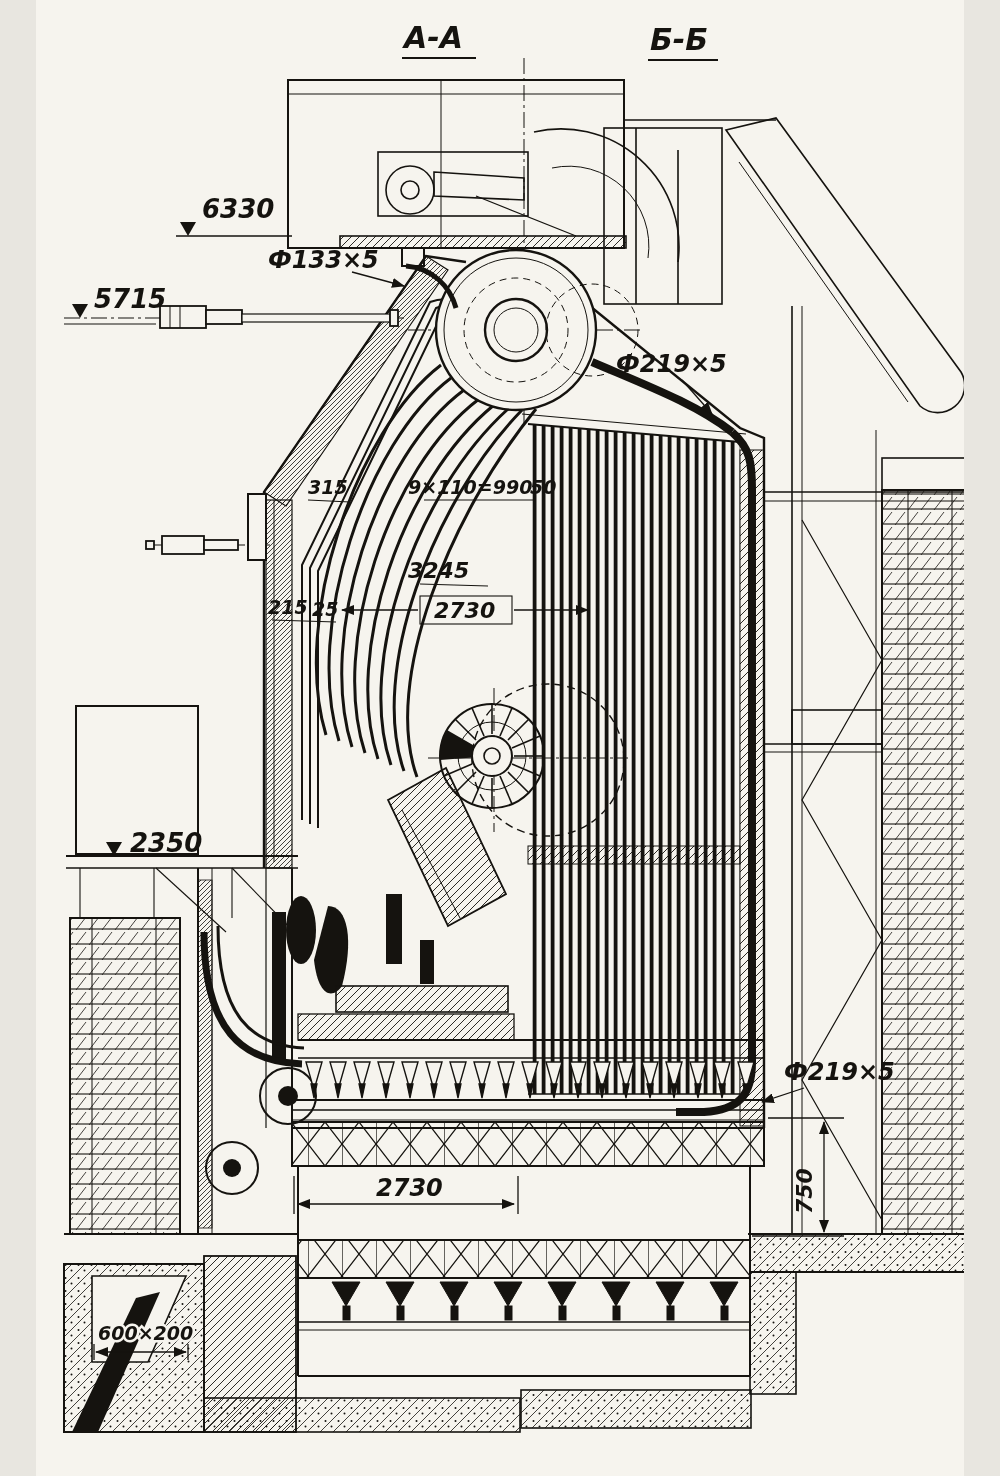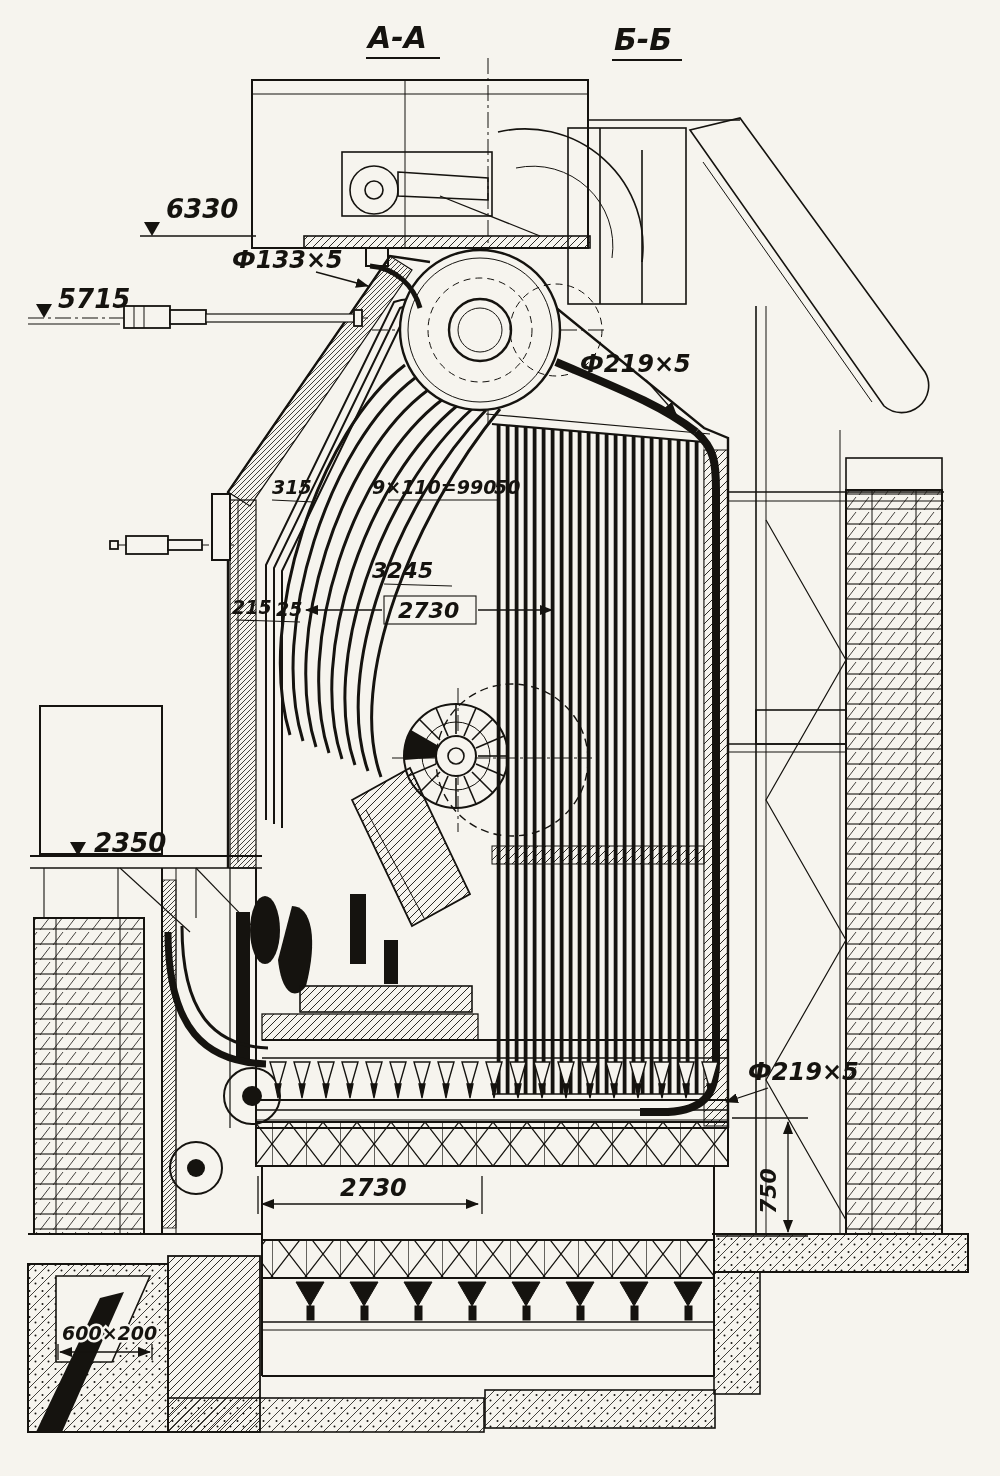--- a/index.html
+++ b/index.html
@@ -1,16 +1,16 @@
 <!DOCTYPE html>
 <html><head>
 <meta charset="utf-8">
 <style>
   html,body{margin:0;padding:0;background:#e8e6e0;}
-  .stage{width:1000px;height:1476px;margin:0 auto;background:#eab308;position:relative;overflow:hidden;}
+  .stage{width:928px;height:1476px;margin:0 auto;background:#eab308;position:relative;overflow:hidden;}
   svg{display:block;}
   text{font-family:"DejaVu Sans", sans-serif;font-style:italic;font-weight:700;fill:#15130f;}
   .t30{font-size:30px;} .t26{font-size:26px;} .t24{font-size:24px;}
   .t22{font-size:22px;} .t19{font-size:19px;}
 </style>
 </head>
 <body>
 
 <div class="stage">
 <svg viewBox="0 0 1000 1476" width="1000" height="1476">

